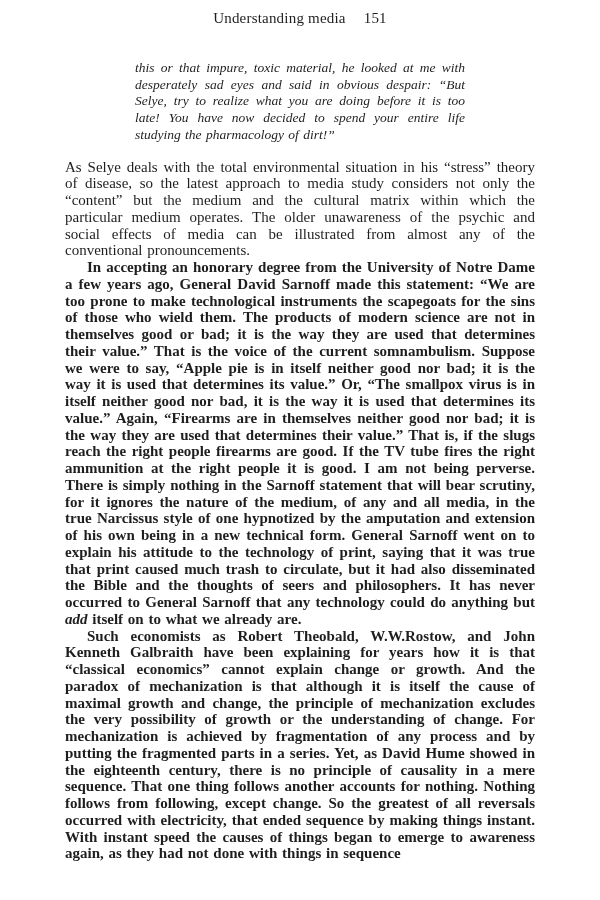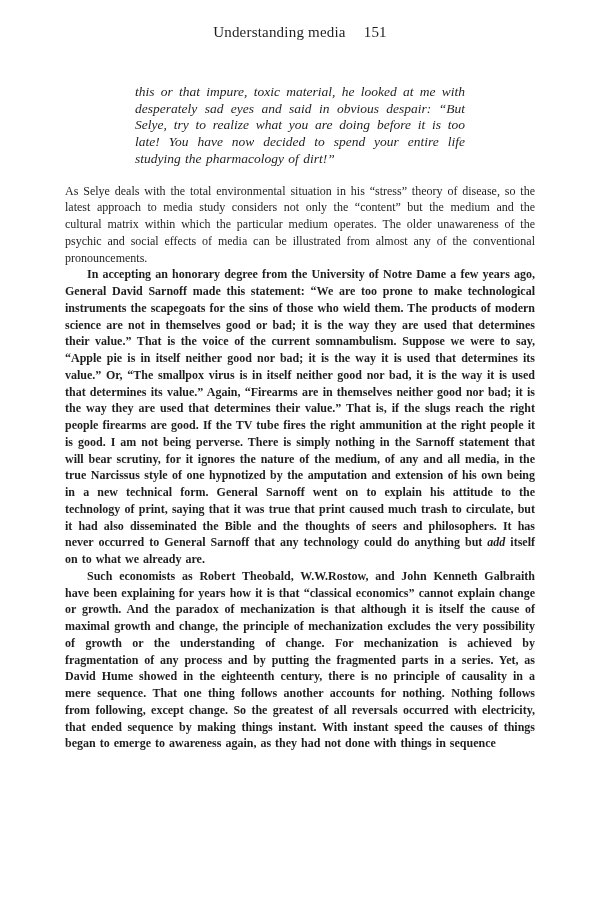--- a/index.html
+++ b/index.html
@@ -11,42 +11,42 @@
     position: relative;
     width: 600px;
     height: 900px;
     background: #ffffff;
     color: #1e1e1e;
     font-family: "Liberation Serif", "DejaVu Serif", serif;
     box-sizing: border-box;
     overflow: hidden;
   }
   .running-header {
-    padding-top: 23px;
+    padding-top: 9px;
     text-align: center;
     font-size: 15px;
     line-height: 18px;
     letter-spacing: 0.2px;
     white-space: nowrap;
   }
   .page-number {
     margin-left: 18px;
   }
   .quote {
-    margin: 43px 135px 0 135px;
+    margin: 33px 135px 0 135px;
     font-style: italic;
     text-align: justify;
     font-size: 13.5px;
     line-height: 16.7px;
     word-spacing: 1px;
   }
   .body-text {
     margin: 15px 65px 0 65px;
     text-align: justify;
-    font-size: 12px;
+    font-size: 15px;
     line-height: 16.75px;
     word-spacing: 1px;
   }
   .para {
     margin: 0;
     padding: 0;
   }
   .para.indent {
     text-indent: 22px;
     font-weight: bold;

